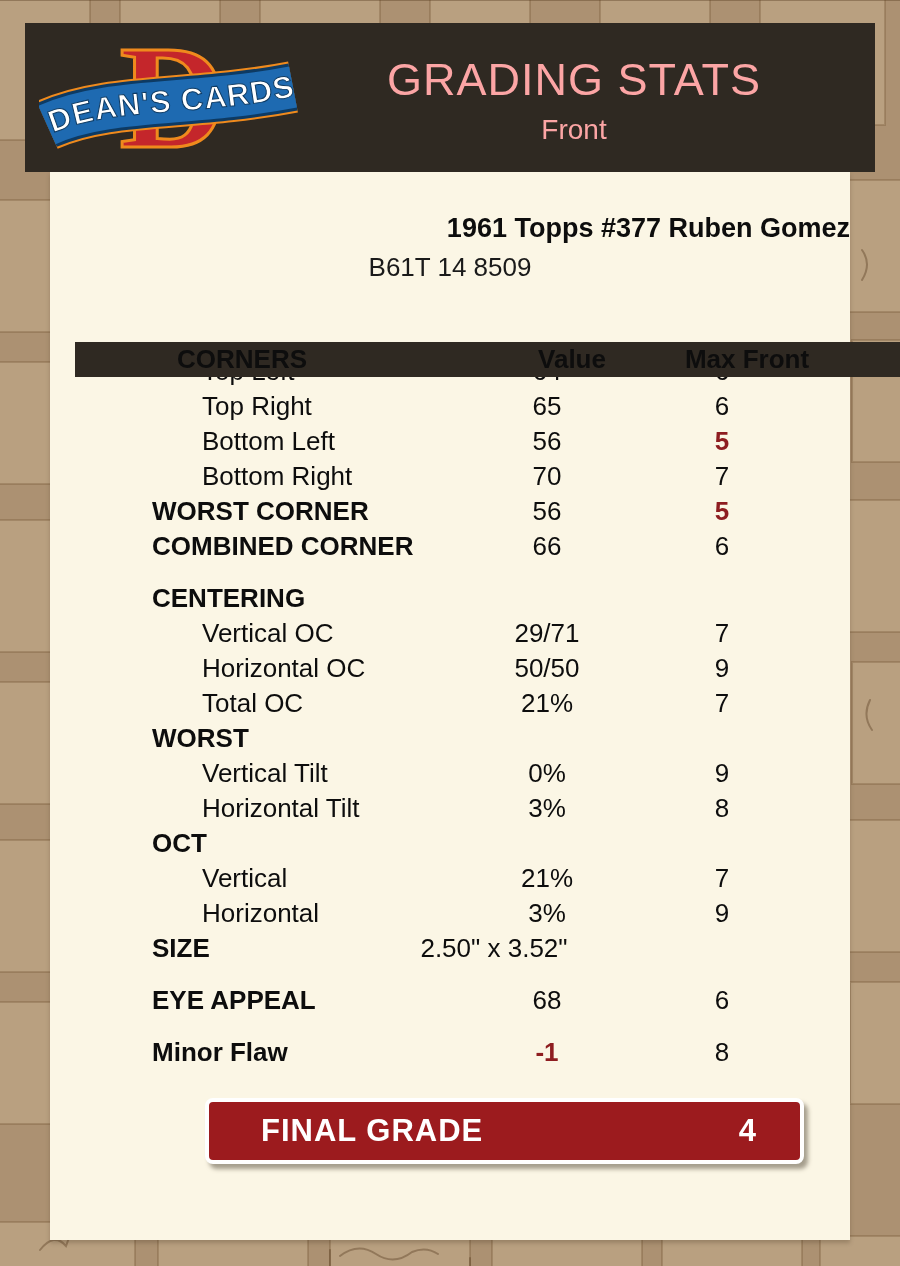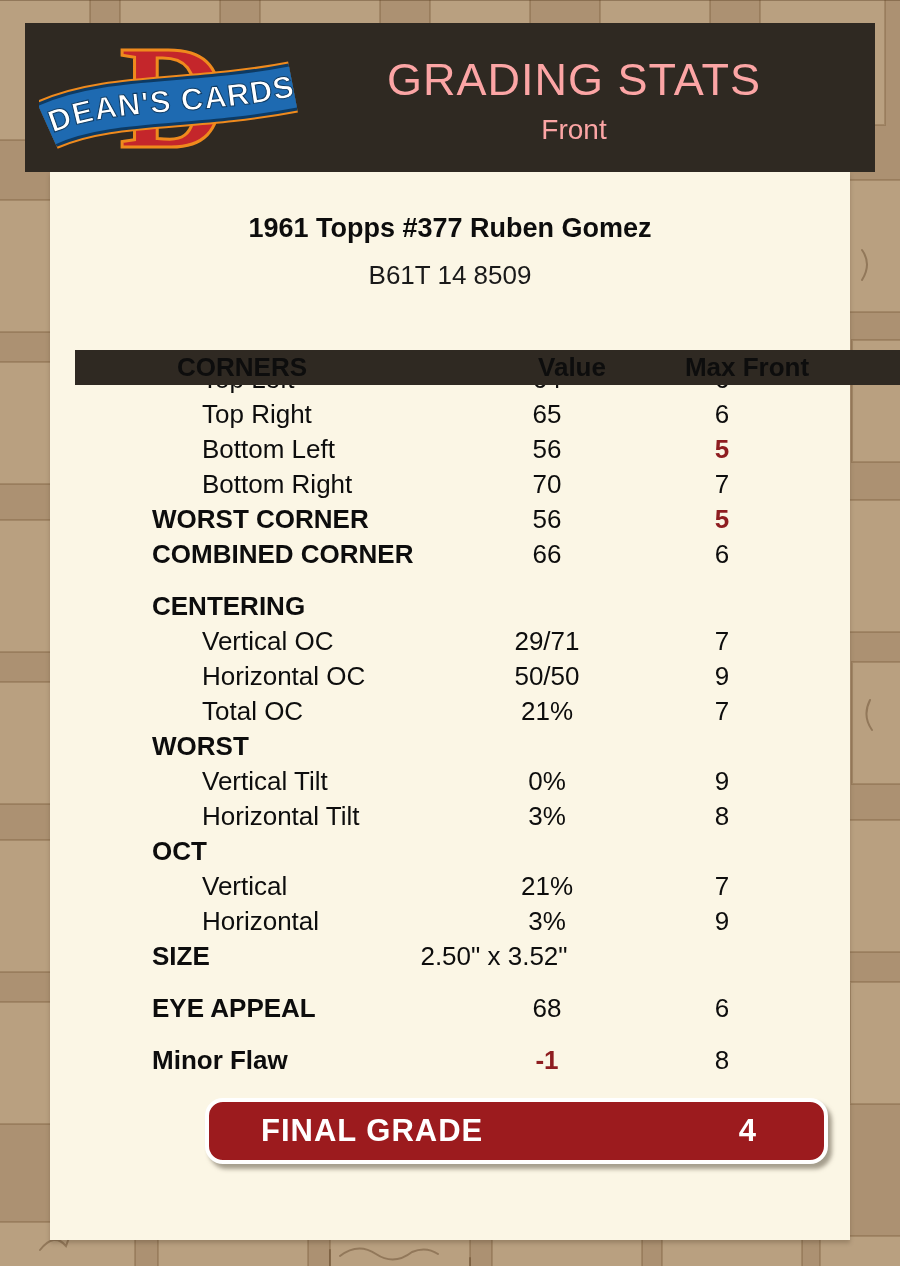--- a/index.html
+++ b/index.html
@@ -22,24 +22,24 @@
     text-align:center;color:#fca5a5;white-space:nowrap;
   }
   .header-title{font-size:45px;line-height:54px;font-weight:400;letter-spacing:1px;}
   .header-subtitle{font-size:28px;line-height:46px;font-weight:400;}
   
   .panel{
     position:absolute;left:50px;top:172px;width:800px;height:1068px;
     background:#fbf6e5;z-index:1;box-shadow:0 3px 4px rgba(60,45,25,.25);
   }
   .card-title{
-    margin-top:41px;text-align:center;font-size:27px;font-weight:bold;color:#0d0d0d;
+    margin-top:41px;text-align:right;font-size:27px;font-weight:bold;color:#0d0d0d;
   }
   .card-serial{
-    margin-top:16px;text-align:center;font-size:26px;color:#1a1a1a;
+    margin-top:8px;text-align:center;font-size:26px;color:#1a1a1a;
   }
   
   .table{margin-top:36px;}
   .row{
     display:flex;align-items:center;height:35px;padding-left:102px;
     position:relative;font-size:26px;color:#0d0d0d;
   }
   .cell{flex:none;}
   .cell.label{width:310px;box-sizing:border-box;}
   .row.item .cell.label{padding-left:50px;}
@@ -48,24 +48,24 @@
   .row.header .cell,
   .row.section .cell.label,
   .row.section-row .cell.label,
   .row.size .cell.label{font-weight:bold;}
   .red{color:#8e1d20;font-weight:bold;}
   .gap{height:17px;}
   .size-value{position:absolute;left:204px;width:480px;text-align:center;font-size:26px;}
   
   .final-grade{
     position:absolute;left:155px;top:926px;width:495px;height:58px;
-    background:#9c1b1e;border:4px solid #ffffff;border-radius:18px;
+    background:#9c1b1e;border:4px solid #ffffff;border-radius:8px;
     box-shadow:4px 5px 4px rgba(95,85,70,.55);
     display:flex;align-items:center;justify-content:space-between;
-    padding:0 68px 0 52px;box-sizing:content-box;cursor:pointer;
+    padding:0 44px 0 52px;box-sizing:content-box;cursor:pointer;
   }
   .final-grade-label{color:#ffffff;font-size:31px;font-weight:bold;letter-spacing:1px;}
   .final-grade-value{color:#ffffff;font-size:31px;font-weight:bold;}
 </style>
 </head>
 <body>
 
 <svg class="collage" viewBox="0 0 900 1266" xmlns="http://www.w3.org/2000/svg">
   <g fill="rgba(216,193,158,0.32)" stroke="rgba(108,78,46,0.30)" stroke-width="2">
     <rect x="-20" y="-10" width="110" height="150"></rect>

